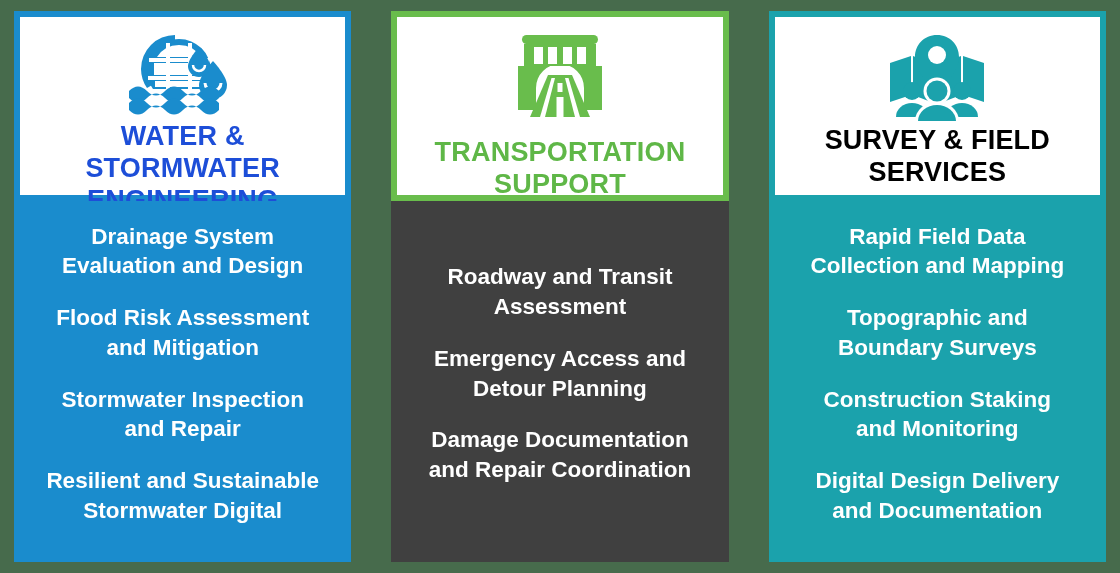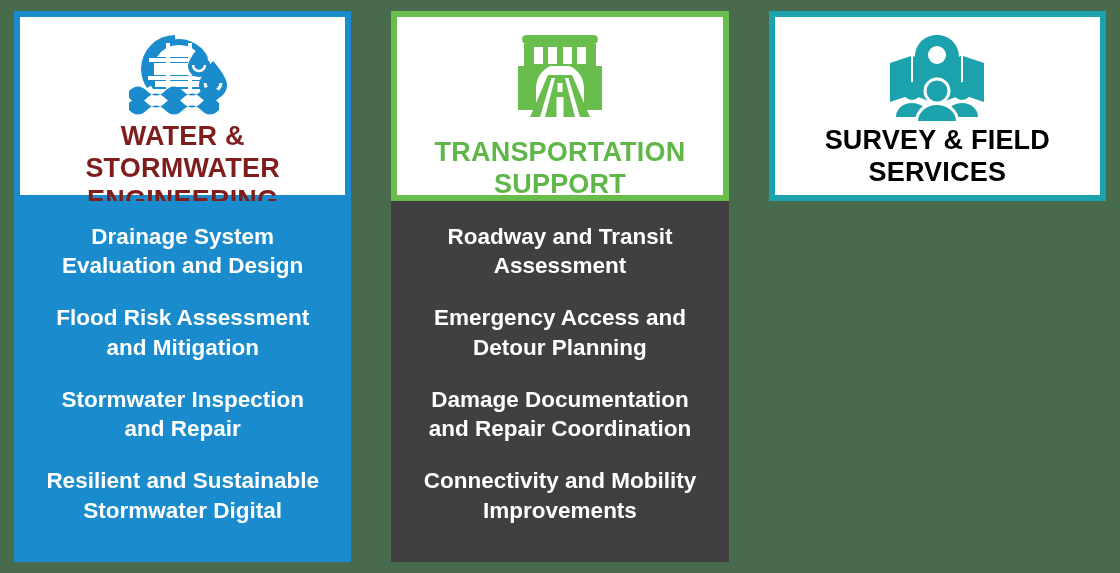--- a/index.html
+++ b/index.html
@@ -76,21 +76,21 @@
     font-weight: bold;
     font-size: 22.5px;
     line-height: 1.32;
     margin: 11px 0;
     padding: 0 4px;
     white-space: pre-line;
   }
 
   
   .panel.blue  .panel-header { border-color: #1a8ccd; }
-  .panel.blue  .panel-title  { color: #7f1d1d; }
+  .panel.blue  .panel-title  { color: #1d4ed8; }
   .panel.blue  .panel-body   { background: #1a8ccd; }
 
   .panel.green .panel-header { border-color: #69bd4c; gap: 16px; }
   .panel.green .panel-title  { color: #5fb747; }
   .panel.green .panel-body   { background: #404040; }
 
   .panel.teal  .panel-header { border-color: #1ba2ac; }
   .panel.teal  .panel-title  { color: #000000; }
   .panel.teal  .panel-body   { background: #1ba2ac; }
 </style>
@@ -178,22 +178,20 @@
       <div class="panel-title">TRANSPORTATION
 SUPPORT</div>
     </div>
     <div class="panel-body">
       <div class="service-item">Roadway and Transit
 Assessment</div>
       <div class="service-item">Emergency Access and
 Detour Planning</div>
       <div class="service-item">Damage Documentation
 and Repair Coordination</div>
-      <div class="service-item">Connectivity and Mobility
-Improvements</div>
     </div>
   </div>
 
   <div class="panel teal">
     <div class="panel-header">
       <div class="icon-wrap">
         <svg width="106" height="88" viewBox="0 0 106 88" aria-hidden="true">
           <g fill="#1ba2ac">
 
             <path d="M6 30 L27 23 L27 62 L6 69 Z"></path>
@@ -222,15 +220,25 @@
               <circle cx="53" cy="58" r="10.5"></circle>
               <path d="M31 88 a22 19 0 0 1 44 0 Z" fill="#ffffff"></path>
               <path d="M34 88 a19 16 0 0 1 38 0 Z"></path>
             </g>
           </g>
         </svg>
       </div>
       <div class="panel-title">SURVEY &amp; FIELD
 SERVICES</div>
     </div>
+    <div class="panel-body">
+      <div class="service-item">Rapid Field Data
+Collection and Mapping</div>
+      <div class="service-item">Topographic and
+Boundary Surveys</div>
+      <div class="service-item">Construction Staking
+and Monitoring</div>
+      <div class="service-item">Digital Design Delivery
+and Documentation</div>
+    </div>
   </div>
 
 </div>
 
 </body></html>

